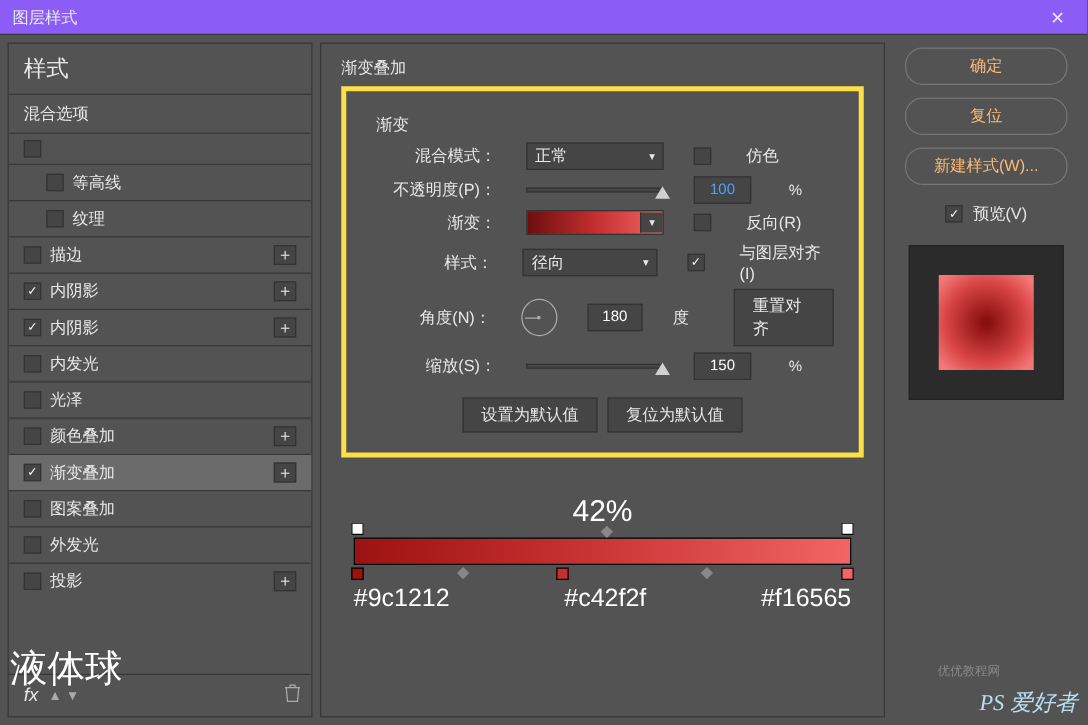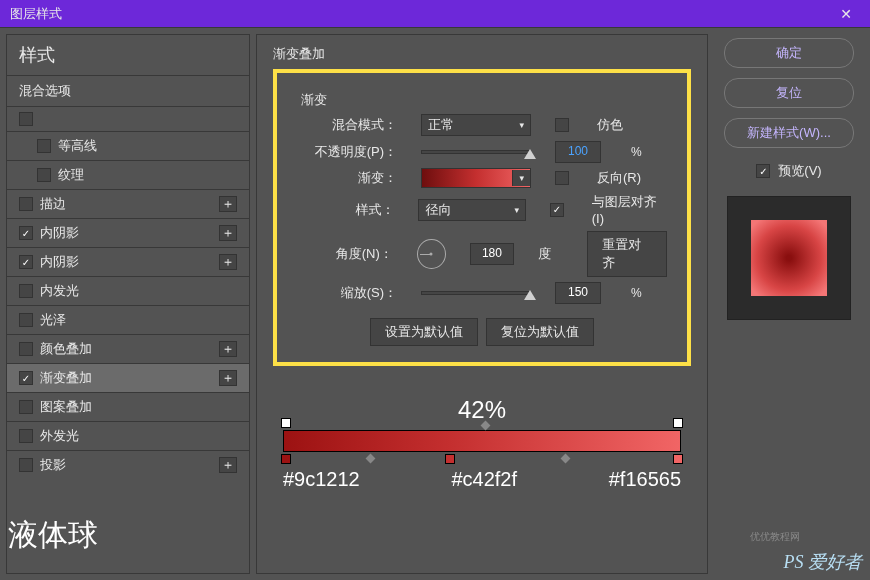--- a/index.html
+++ b/index.html
@@ -1,18 +1,18 @@
 <!DOCTYPE html>
 <html><head>
   <meta charset="utf-8">
   <style>
     * { margin: 0; padding: 0; box-sizing: border-box; font-family: "Microsoft YaHei", sans-serif; }
     body { background: #535353; width: 870px; height: 580px; overflow: hidden; position: relative; }
     
-    .titlebar { background: #6d28d9; height: 28px; display: flex; align-items: center; padding: 0 10px; border-bottom: 1px solid #383838; }
+    .titlebar { background: #8b5cf6; height: 28px; display: flex; align-items: center; padding: 0 10px; border-bottom: 1px solid #383838; }
     .titlebar-title { color: #e8e8e8; font-size: 13px; flex: 1; }
     .titlebar-close { color: #e8e8e8; font-size: 14px; padding: 0 8px; cursor: pointer; }
     
     .main-content { display: flex; height: 552px; padding: 6px; gap: 6px; }
     
     .sidebar { width: 244px; border: 1px solid #383838; display: flex; flex-direction: column; }
     .sidebar-header { padding: 8px 12px; color: #e8e8e8; font-size: 18px; border-bottom: 1px solid #383838; }
     .sidebar-subhead { padding: 6px 12px; color: #e8e8e8; font-size: 13px; }
     .sidebar-item { display: flex; align-items: center; padding: 5px 12px; color: #e8e8e8; font-size: 13px; border-top: 1px solid #383838; }
     .sidebar-item.active { background: #6b6b6b; }
@@ -53,21 +53,21 @@
     .grad-percent { font-size: 24px; color: #fff; margin-bottom: 0px; }
     .grad-bar-wrap { position: relative; margin: 6px 10px; }
     .grad-bar { height: 22px; background: linear-gradient(to right, #9c1212, #c42f2f 42%, #f16565); border: 1px solid #000; }
     .stop-top, .stop-bot { position: absolute; width: 10px; height: 10px; border: 1px solid #000; }
     .stop-top { top: -12px; background: #fff; }
     .stop-bot { bottom: -12px; }
     .stop-diamond { position: absolute; width: 7px; height: 7px; background: #888; transform: rotate(45deg); }
     .color-labels { display: flex; justify-content: space-between; margin: 16px 10px 0; font-size: 20px; color: #fff; }
     
     .right-panel { width: 150px; display: flex; flex-direction: column; gap: 10px; padding-top: 4px; align-items: center; }
-    .rbtn { background: #535353; border: 1px solid #777; color: #c4b5fd; padding: 5px 0; border-radius: 14px; cursor: pointer; text-align: center; font-size: 13px; width: 130px; }
+    .rbtn { background: #535353; border: 1px solid #777; color: #fdba74; padding: 5px 0; border-radius: 14px; cursor: pointer; text-align: center; font-size: 13px; width: 130px; }
     .preview-ck { display: flex; align-items: center; justify-content: center; gap: 4px; color: #e8e8e8; font-size: 13px; margin-top: 4px; }
     .preview-box { width: 124px; height: 124px; background: #2b2b2b; border: 1px solid #222; display: flex; align-items: center; justify-content: center; margin-top: 6px; }
     .preview-square { width: 76px; height: 76px; background: radial-gradient(circle, #8a0f0f 5%, #d84545 60%, #f47676 90%); }
     
     .layer-name-text { position: absolute; bottom: 24px; left: 8px; font-size: 30px; color: #fff; font-weight: normal; }
     .watermark { position: absolute; bottom: 6px; right: 8px; color: #b8dff4; font-size: 18px; font-style: italic; font-family: "STXingkai", cursive; margin-left: 24px; }
     .watermark2 { position: absolute; bottom: 36px; right: 70px; color: #888; font-size: 10px; }
   </style>
 </head>
 <body>
@@ -133,20 +133,30 @@
         <div class="sidebar-item">
           <span class="sidebar-check"></span>
           <span class="sidebar-label">外发光</span>
         </div>
         <div class="sidebar-item">
           <span class="sidebar-check"></span>
           <span class="sidebar-label">投影</span>
           <span class="plus-btn">＋</span>
         </div>
       </div>
+    <div class="sidebar-footer">
+      <span class="fx-label">fx</span>
+      <span class="arrows">
+          <span>▲</span>
+          <span>▼</span>
+        </span>
+      <span class="trash"><svg width="14" height="16" viewBox="0 0 14 16">
+            <path fill="none" stroke="#aaa" stroke-width="1" d="M2 4h10l-1 11H3L2 4zM1 4h12M5 2h4v2H5z"></path>
+          </svg></span>
+    </div>
   </div>
 
   <div class="center-panel">
     <div class="section-title">渐变叠加</div>
     <div class="fieldset">
       <div class="fieldset-title">渐变</div>
 
       <div class="row">
         <span class="row-label">混合模式：</span>
         <div class="dropdown">

